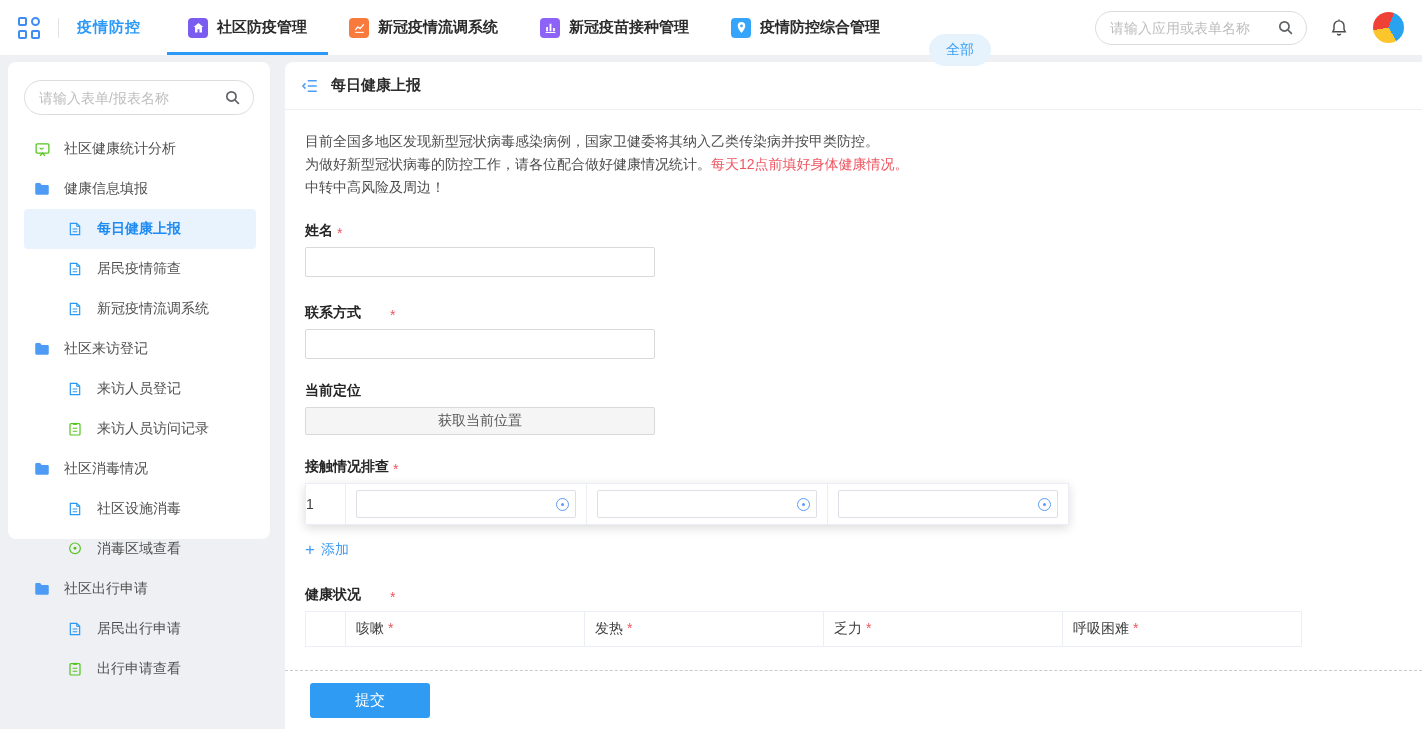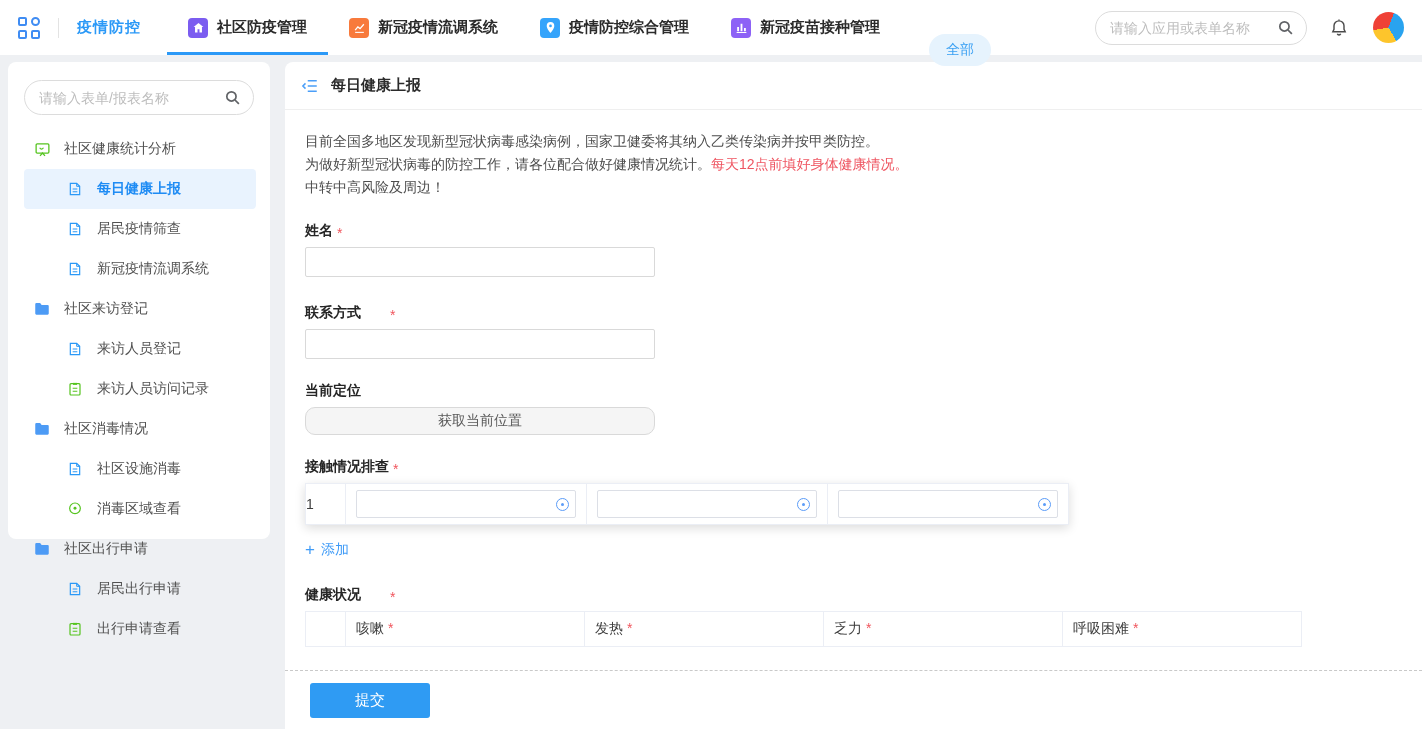--- a/index.html
+++ b/index.html
@@ -43,21 +43,21 @@
   .main-header { height:48px; display:flex; align-items:center; gap:12px; padding:0 16px; border-bottom:1px solid #efefef; flex-shrink:0; }
   .main-title { font-size:15px; font-weight:700; color:#2b2b2b; }
   .collapse-btn { cursor:pointer; display:flex; }
   .main-body { height:560px; overflow:hidden; padding:20px 0 0 20px; }
   .intro { font-size:14px; color:#4d4d4d; line-height:23px; }
   .red-text { color:#ef5662; }
   .field-label { font-size:14px; font-weight:700; color:#262626; margin-top:22px; height:20px; display:flex; align-items:center; gap:4px; }
   .field-label .star { color:#f0545c; font-weight:400; position:relative; top:2px; }
   .mt26 { margin-top:26px;gap:29px; }
   .text-input { width:350px; height:30px; border:1px solid #d9d9d9; border-radius:2px; margin-top:6px; display:block; outline:none; font-size:14px; padding:0 8px; font-family:inherit; }
-  .loc-btn { width:350px; height:28px; margin-top:6px; background:#f5f5f5; border:1px solid #d9d9d9; border-radius:10px; color:#595959; font-size:14px; cursor:pointer; font-family:Liberation Serif, serif; }
+  .loc-btn { width:350px; height:28px; margin-top:6px; background:#f5f5f5; border:1px solid #d9d9d9; border-radius:2px; color:#595959; font-size:14px; cursor:pointer; font-family:Liberation Serif, serif; }
 
   table.grid { border-collapse:collapse; margin-top:6px; background:#fff; }
   table.grid th, table.grid td { border:1px solid #ebeef5; font-weight:400; font-size:14px; color:#3d3d3d; text-align:left; }
   table.grid th { height:35px; padding:0 10px; white-space:nowrap; overflow:hidden; }
   .contact-table { box-shadow:0 3px 10px rgba(0,0,0,.14); }
   .contact-table col.idx, .health-table col.idx { width:40px; }
   .contact-table col.c { width:241px; }
   .health-table col.c { width:239px; }
   .contact-table td { height:41px; padding:0 10px; }
   td.idx-cell { text-align:center; color:#606266; padding:0; }
@@ -96,34 +96,34 @@
     <div class="tab">
       <span class="app-icon" style="background:#f87a3c">
         <svg width="13" height="13" viewBox="0 0 24 24" fill="none" stroke="#fff" stroke-width="2.4">
             <path d="M4 17l5-6 4 3 7-8"></path>
             <path d="M4 21h16" stroke-width="2"></path>
           </svg>
       </span>
       <span>新冠疫情流调系统</span>
     </div>
     <div class="tab">
+      <span class="app-icon" style="background:#8d62f6">
+        <svg width="13" height="13" viewBox="0 0 24 24" fill="#fff">
+            <path d="M4 19V11h3.4v8zM10.3 19V5h3.4v14zM16.6 19v-6H20v6zM3 20.5h18v1.6H3z"></path>
+          </svg>
+      </span>
+      <span>新冠疫苗接种管理</span>
+    </div>
+    <div class="tab">
       <span class="app-icon" style="background:#35a4fb">
         <svg width="13" height="13" viewBox="0 0 24 24" fill="#fff">
             <path d="M12 2a7 7 0 0 0-7 7c0 5 7 13 7 13s7-8 7-13a7 7 0 0 0-7-7zm0 9.5A2.5 2.5 0 1 1 12 6.5a2.5 2.5 0 0 1 0 5z"></path>
           </svg>
       </span>
       <span>疫情防控综合管理</span>
-    </div>
-    <div class="tab">
-      <span class="app-icon" style="background:#8d62f6">
-        <svg width="13" height="13" viewBox="0 0 24 24" fill="#fff">
-            <path d="M4 19V11h3.4v8zM10.3 19V5h3.4v14zM16.6 19v-6H20v6zM3 20.5h18v1.6H3z"></path>
-          </svg>
-      </span>
-      <span>新冠疫苗接种管理</span>
     </div>
   </div>
 
   <div class="pill-all">全部</div>
 
   <div class="tb-search">
     <input placeholder="请输入应用或表单名称" style="">
     <span style="display:flex">
       <svg width="17" height="17" viewBox="0 0 24 24" fill="none" stroke="#606266" stroke-width="2.4">
           <circle cx="10.5" cy="10.5" r="6.5"></circle>
@@ -159,20 +159,28 @@
       <span class="mi-icon">
         <svg width="17" height="17" viewBox="0 0 24 24" fill="none" stroke="#55c41f" stroke-width="1.8">
             <rect x="3" y="4" width="18" height="13" rx="1.5"></rect>
             <path d="M8 9.5c.8 1.4 1.6 2 2.6 2s2-.8 2.8-2" stroke-width="1.6"></path>
             <path d="M8.5 21l3.5-4 3.5 4"></path>
           </svg>
       </span>
       <span>社区健康统计分析</span>
     </div>
 
+    <div class="menu-item parent">
+      <span class="mi-icon">
+        <svg width="18" height="18" viewBox="0 0 24 24" fill="#4d9bf5">
+            <path d="M3 5.5A1.5 1.5 0 0 1 4.5 4h5l2 2.5h8A1.5 1.5 0 0 1 21 8v10a1.5 1.5 0 0 1-1.5 1.5h-15A1.5 1.5 0 0 1 3 18z"></path>
+          </svg>
+      </span>
+      <span>健康信息填报</span>
+    </div>
 
     <div class="menu-item child active">
       <span class="mi-icon">
         <svg width="16" height="16" viewBox="0 0 24 24" fill="none" stroke="#2b99f7" stroke-width="1.8">
             <path d="M5 3.5h9.5L19 8v12.5H5z"></path>
             <path d="M14.5 3.5V8H19" stroke-width="1.5"></path>
             <path d="M8.5 12h7M8.5 16h7" stroke-width="1.6"></path>
           </svg>
       </span>
       <span>每日健康上报</span>

